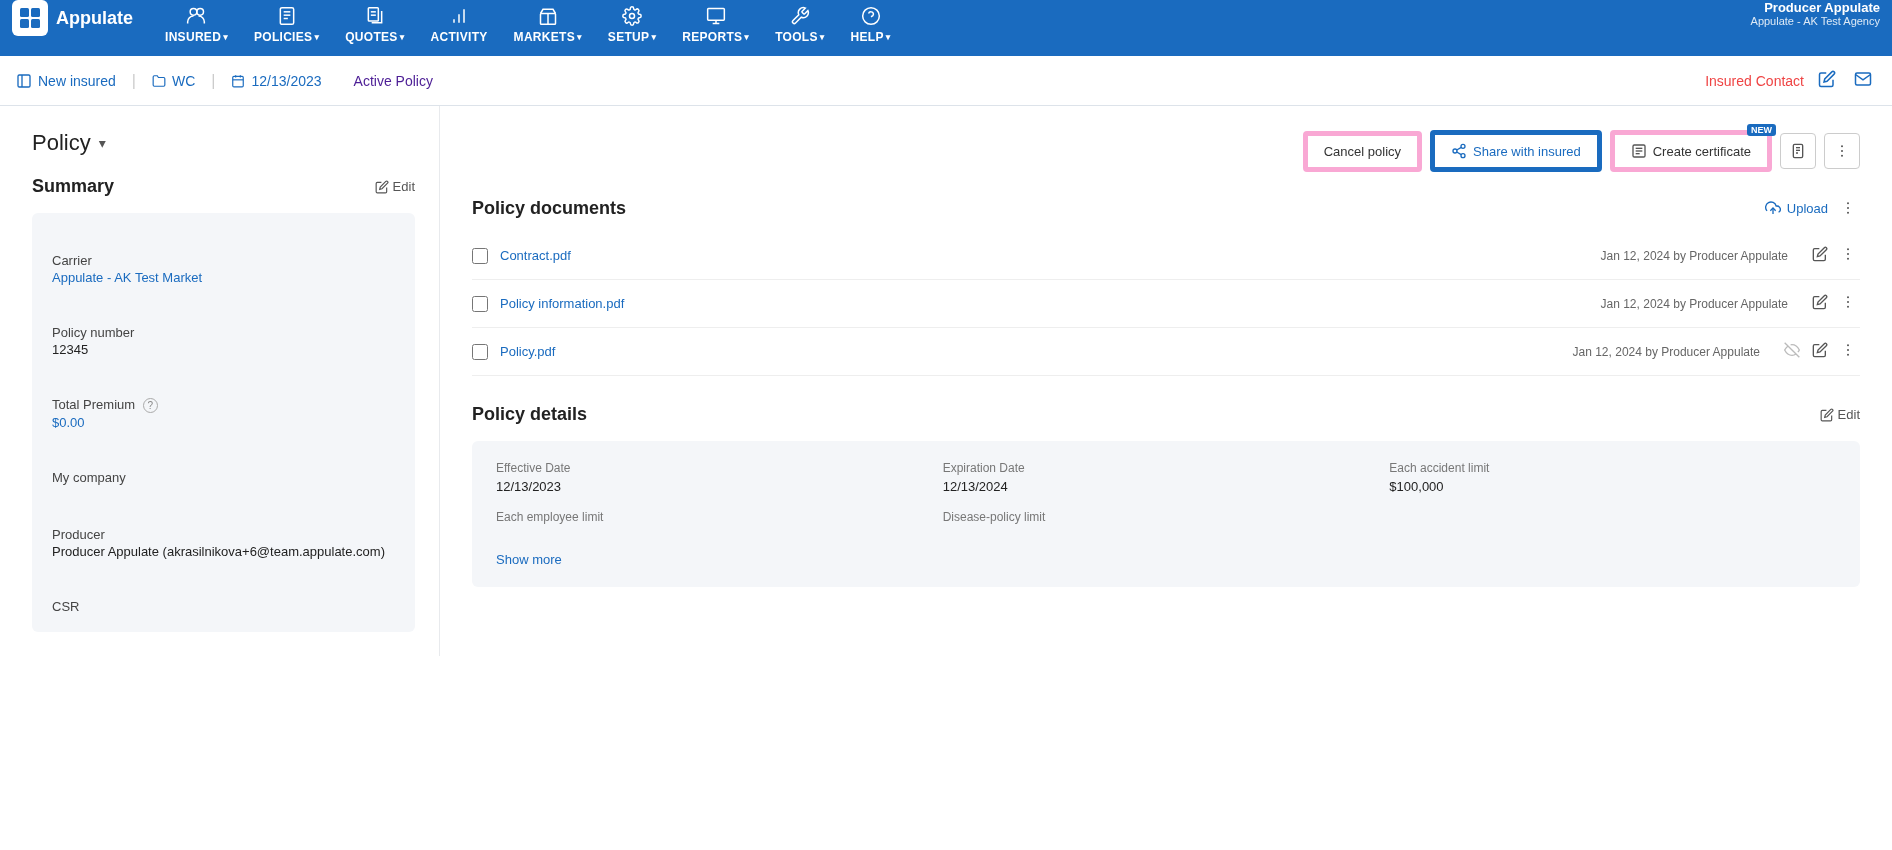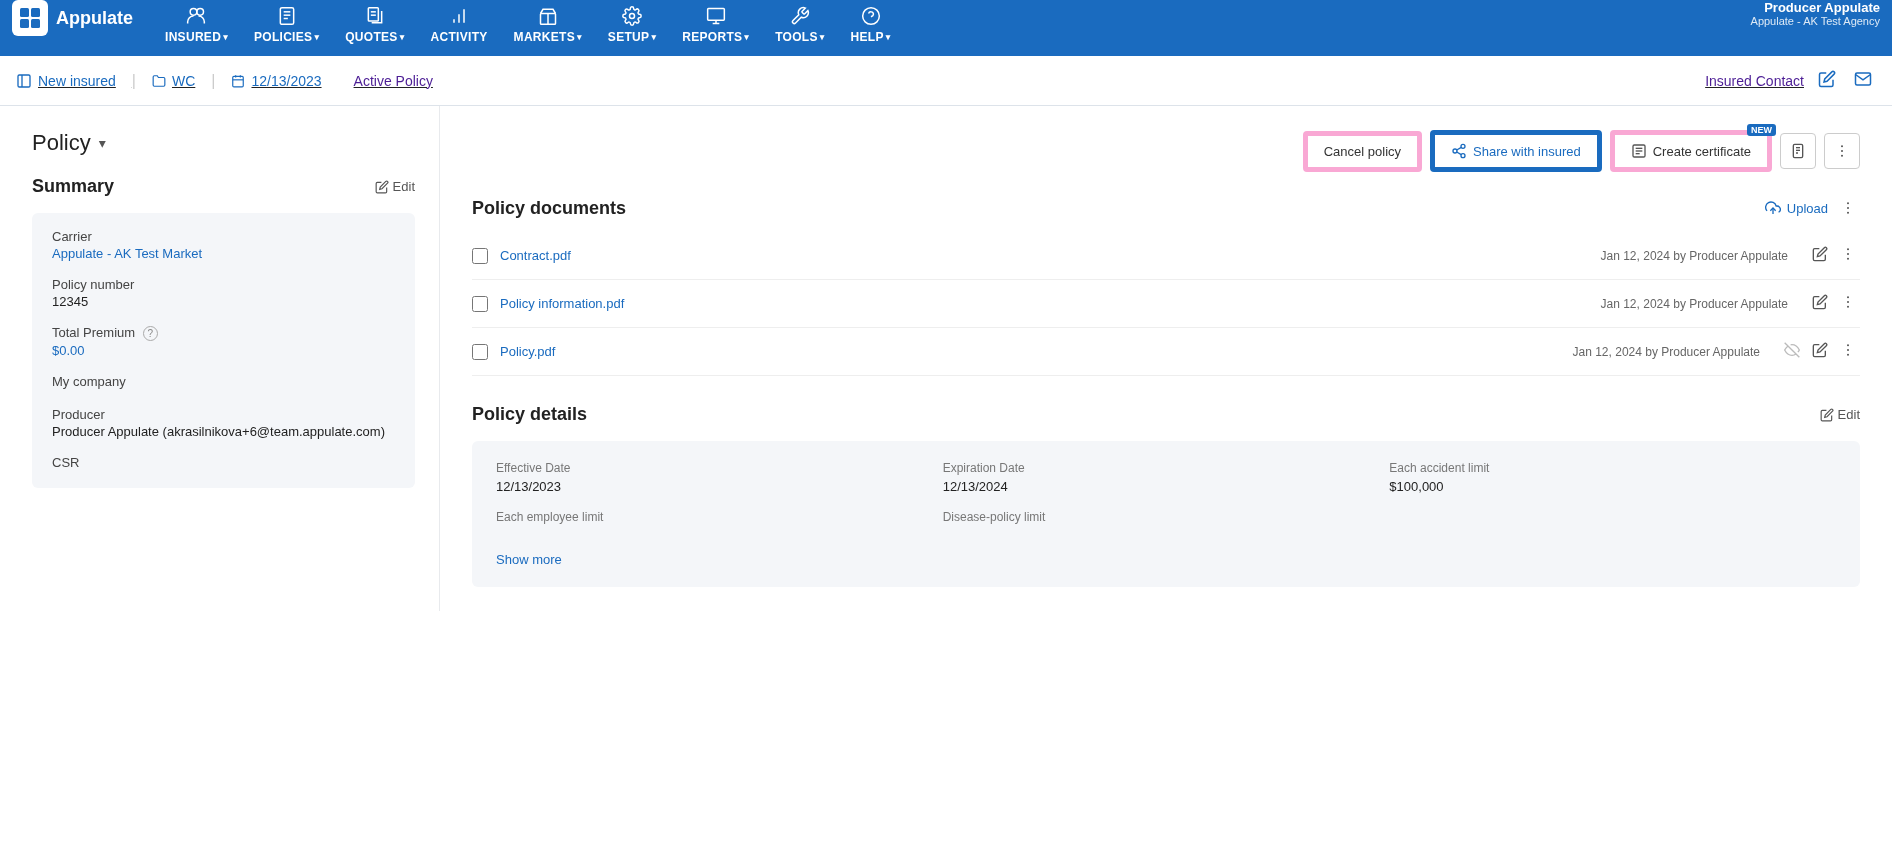--- a/index.html
+++ b/index.html
@@ -41,33 +41,32 @@
     .user-area { margin-left: auto; text-align: right; color: #fff; }
     .user-name { font-weight: 700; font-size: 13px; }
     .user-agency { font-size: 11px; opacity: 0.85; }
 
     
     .breadcrumb-bar {
       display: flex; align-items: center;
       border-bottom: 1px solid #dde3ea;
       height: 50px; padding: 0 16px; gap: 0;
       background: #fff;
-      text-decoration: underline;
     }
     .breadcrumb-item {
       display: flex; align-items: center; gap: 6px;
       padding: 0 16px; cursor: pointer; color: #1a6bbf; font-size: 14px;
     }
     .breadcrumb-item:first-child { padding-left: 0; }
     .breadcrumb-sep { color: #ccc; font-size: 16px; }
     .breadcrumb-item.plain { color: #4c1d95; cursor: default; }
     .insured-contact-area {
       margin-left: auto; display: flex; align-items: center; gap: 10px;
     }
-    .insured-contact-label { color: #4c1d95; font-size: 14px; }
+    .insured-contact-label { color: #ef4444; font-size: 14px; }
     .icon-btn { cursor: pointer; color: #1a6bbf; background: none; border: none; padding: 4px; }
     .icon-btn svg { width: 18px; height: 18px; }
 
     
     .main-content { display: flex; padding: 0; }
 
     
     .left-panel { width: 440px; min-width: 300px; padding: 24px 24px 24px 32px; border-right: 1px solid #e8eaed; }
     .policy-title {
       display: flex; align-items: center; gap: 8px;
@@ -81,21 +80,21 @@
     }
     .summary-title { font-size: 18px; font-weight: 700; }
     .edit-btn {
       display: flex; align-items: center; gap: 4px;
       color: #555; font-size: 13px; cursor: pointer; background: none; border: none;
     }
     .edit-btn svg { width: 14px; height: 14px; }
     .summary-card {
       background: #f4f6f9; border-radius: 6px; padding: 16px 20px; display: flex; flex-direction: column; gap: 16px;
     }
-    .field-label { font-size: 13px; color: #444; font-weight: 500; margin-bottom: 2px; }
+    .field-label { font-size: 13px; color: #444; font-weight: 500; margin-bottom: 2px; margin-top: 24px; }
     .field-value { font-size: 13px; color: #222; }
     .field-value.link { color: #1a6bbf; cursor: pointer; }
     .field-value.green { color: #1a6bbf; }
 
     
     .right-panel { flex: 1; padding: 24px 32px; }
 
     
     .action-row {
       display: flex; align-items: center; justify-content: flex-end;

